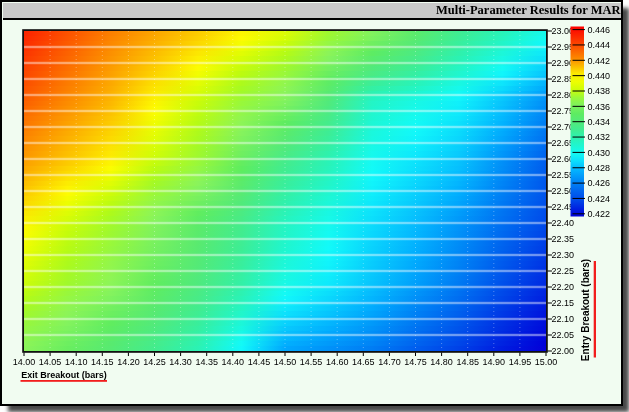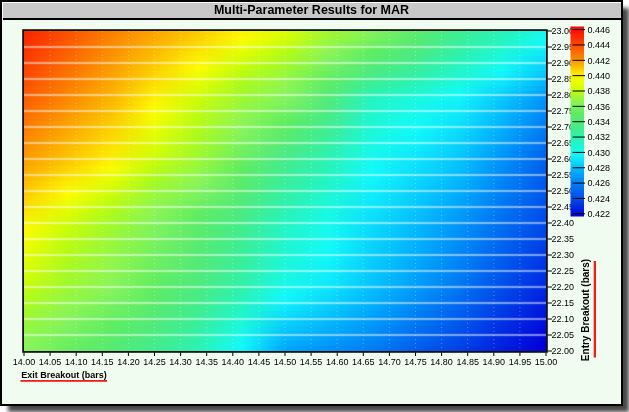--- a/index.html
+++ b/index.html
@@ -1,16 +1,16 @@
 <!DOCTYPE html>
 <html><head><meta charset="utf-8"><style>
 html,body{margin:0;padding:0;background:#fff;}
 #page{position:relative;width:629px;height:412px;overflow:hidden;background:#fff;font-family:"Liberation Sans",sans-serif;}
 #frame{position:absolute;left:0;top:0;width:623px;height:406px;box-sizing:border-box;border:2.5px solid #000;background:#f1fcf1;box-shadow:7px 7px 4px -1px rgba(0,0,0,0.72);}
-#titlebar{position:absolute;left:2.5px;top:2.5px;width:618px;height:17px;box-sizing:border-box;background:#c8c8c8;border-bottom:2.5px solid #000;text-align:center;font-weight:bold;font-size:12.5px;line-height:14.5px;color:#000;}
+#titlebar{position:absolute;left:2.5px;top:2.5px;width:618px;height:17px;box-sizing:border-box;background:#c8c8c8;border-bottom:2.5px solid #000;text-align:right;font-weight:bold;font-size:12.5px;line-height:14.5px;color:#000;font-family:Liberation Serif, serif;}
 </style></head>
 <body>
 <div id="page">
 <div id="frame"></div>
 <div id="titlebar">Multi-Parameter Results for MAR</div>
 <svg width="629" height="412" viewBox="0 0 629 412" xmlns="http://www.w3.org/2000/svg" style="position:absolute;left:0;top:0;">
       <defs>
         <linearGradient id="g0" x1="24" y1="0" x2="546" y2="0" gradientUnits="userSpaceOnUse">
           <stop offset="0.0000" stop-color="#fc2300"></stop>
           <stop offset="0.0833" stop-color="#fc5200"></stop>

